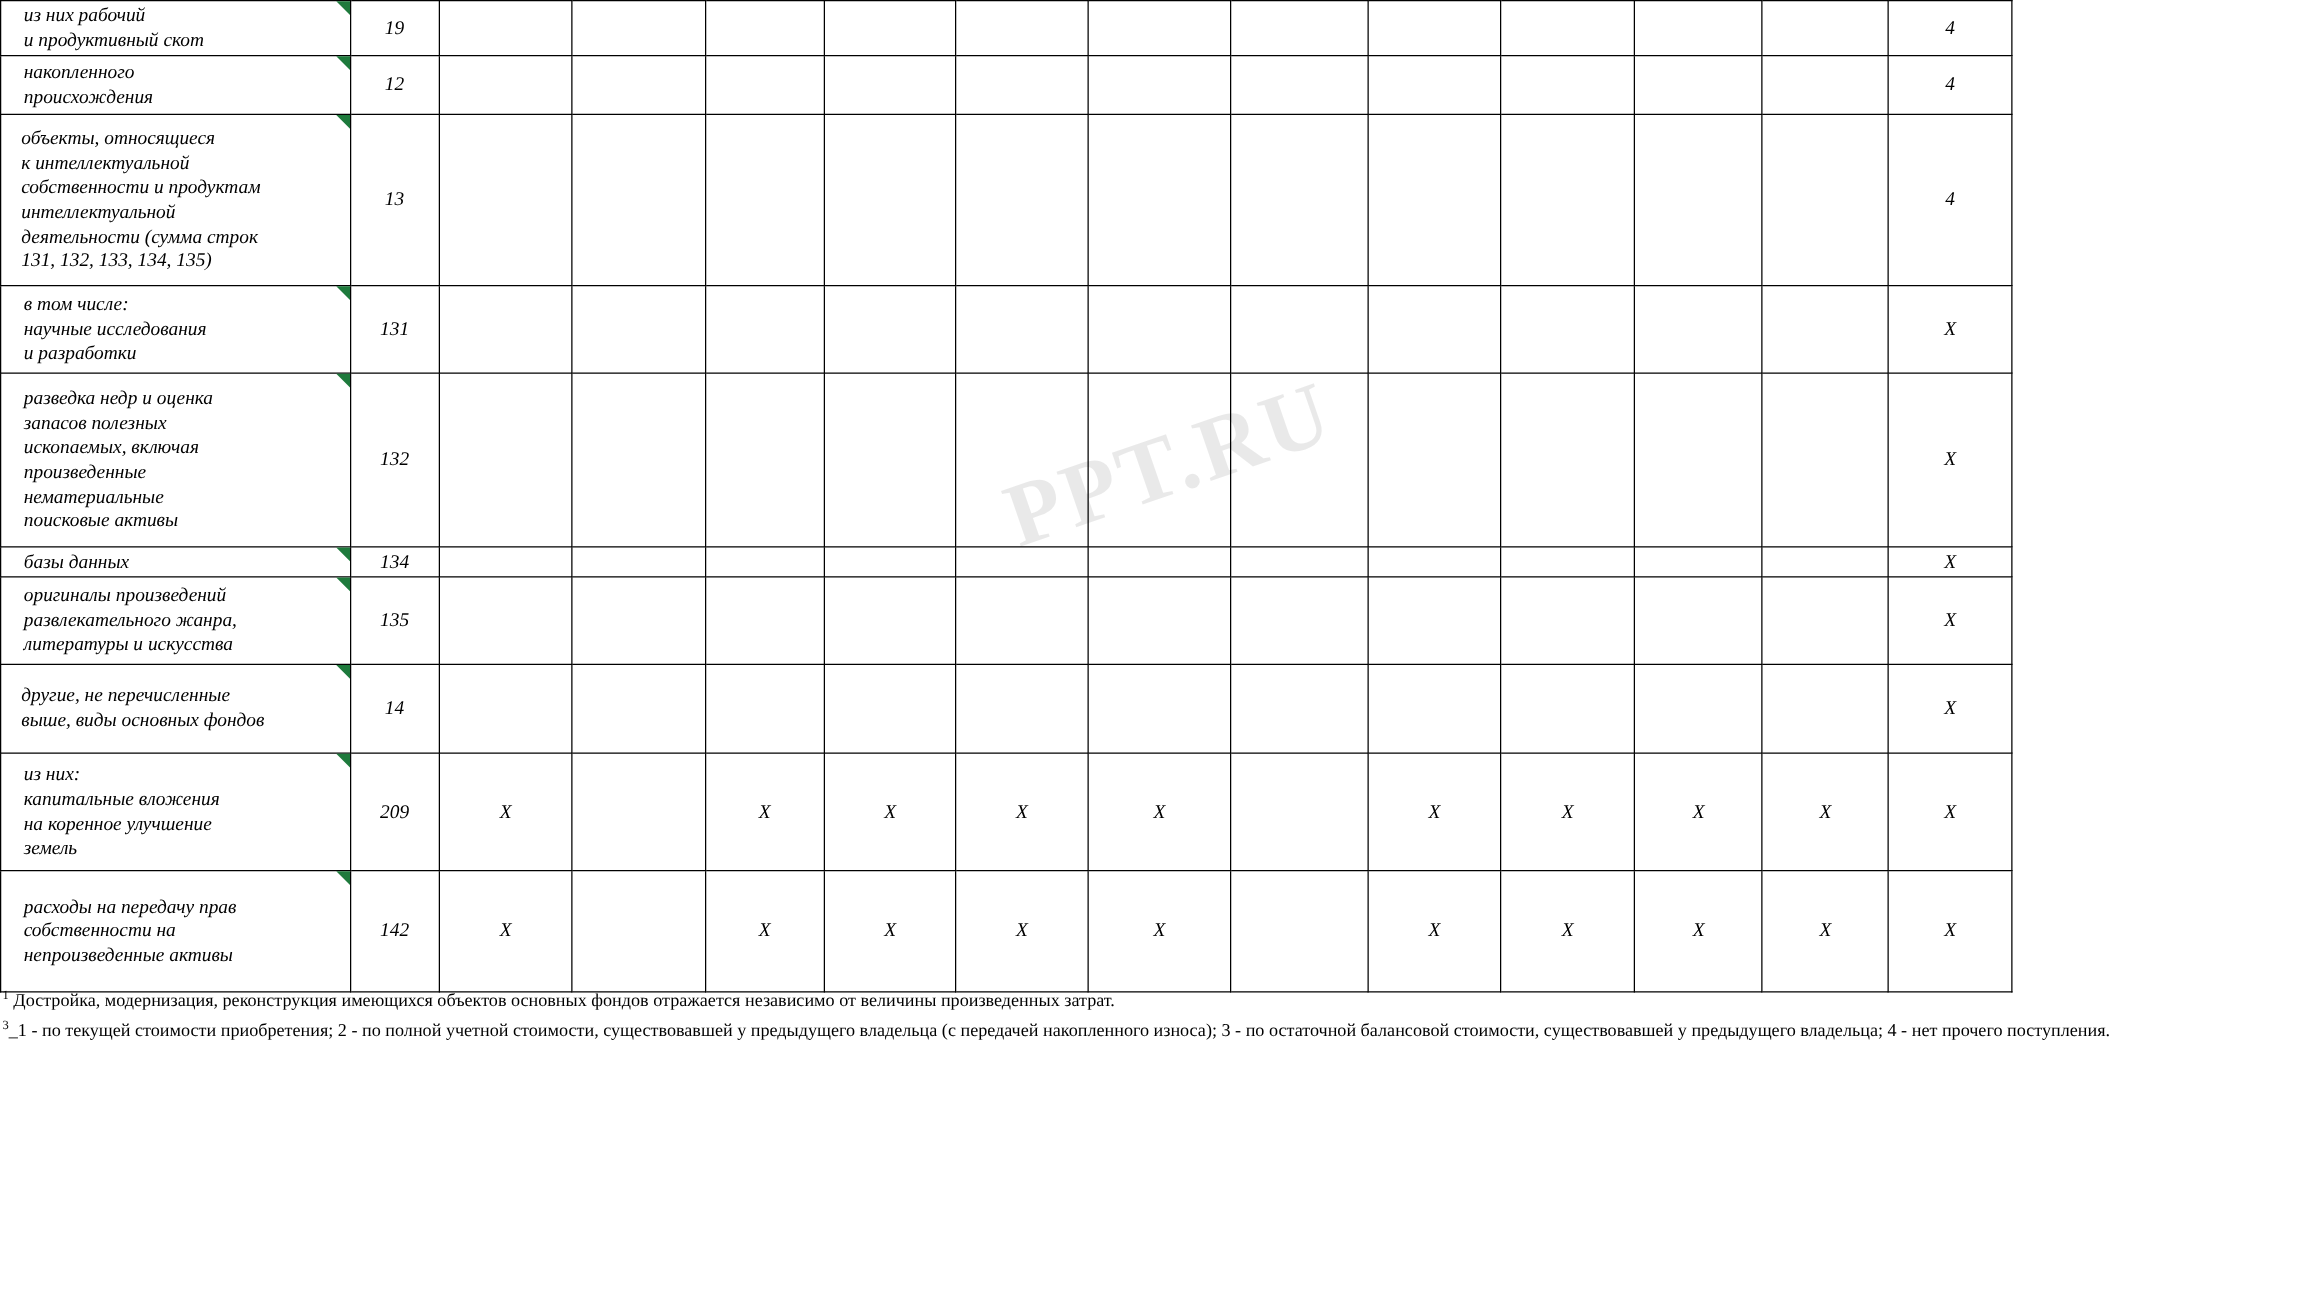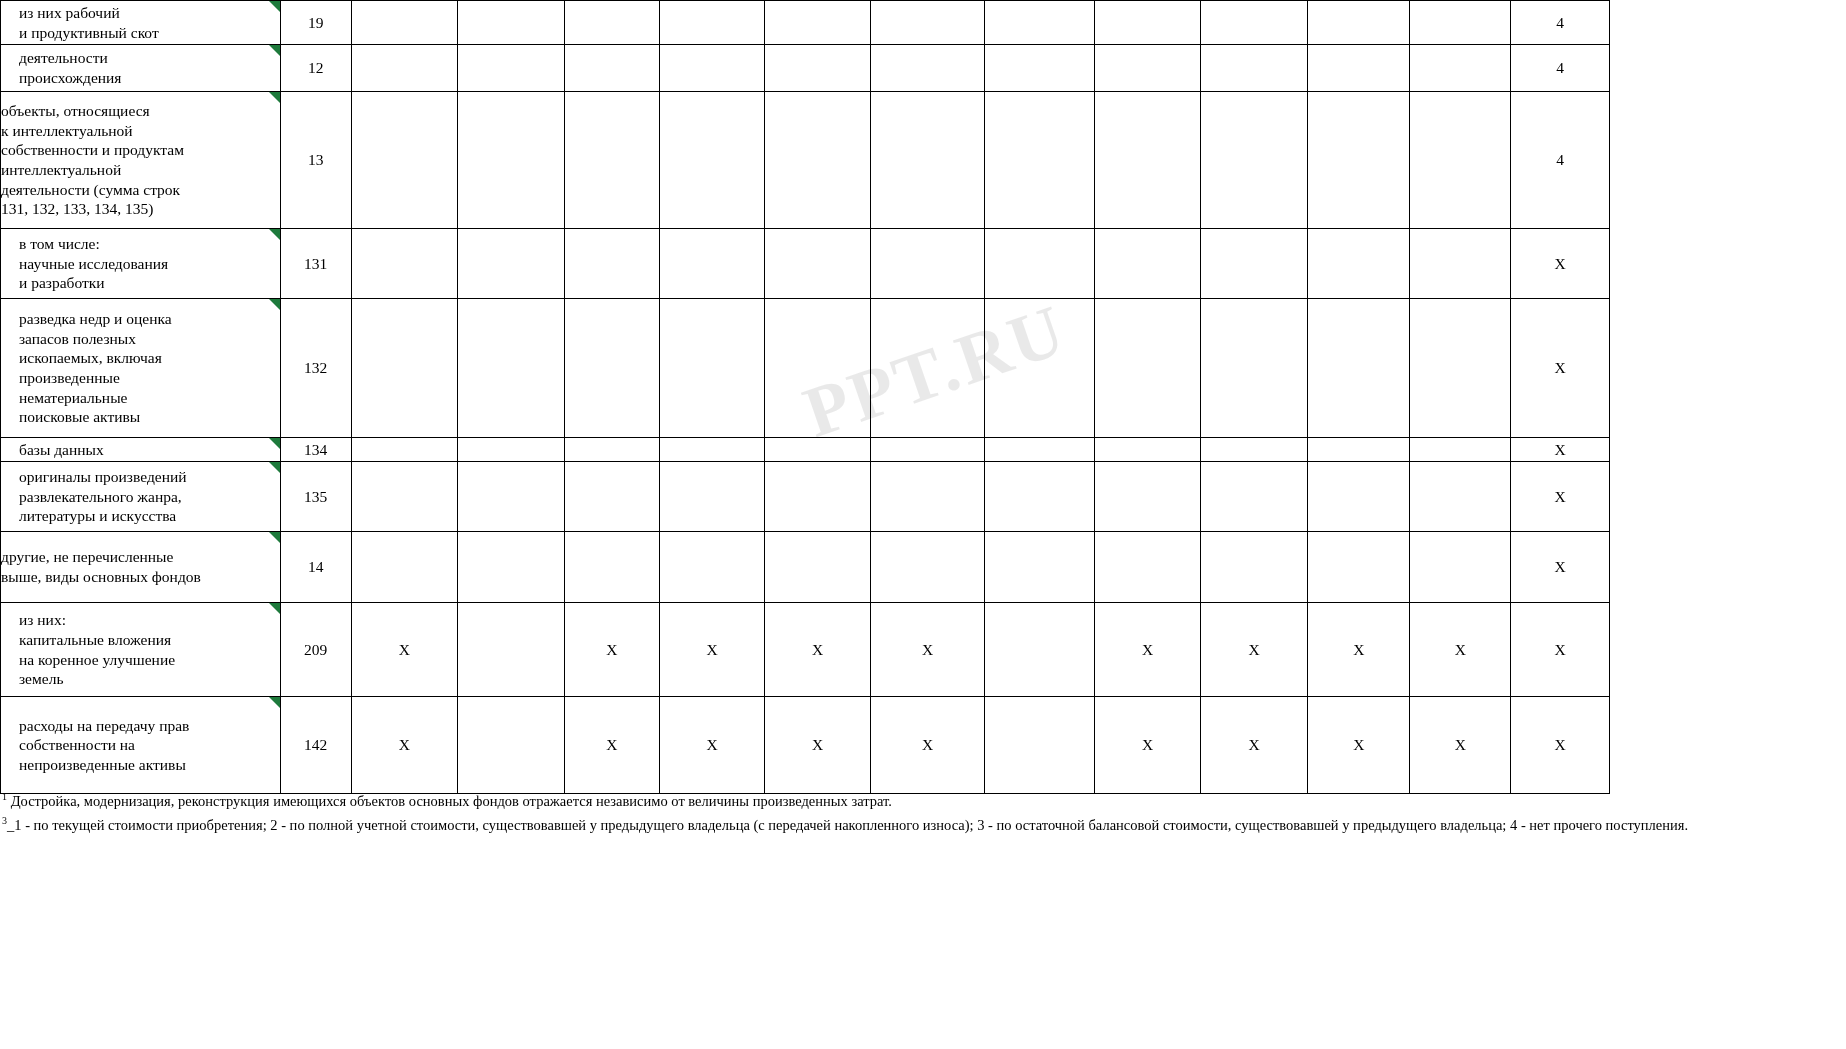--- a/index.html
+++ b/index.html
@@ -19,20 +19,21 @@
     position: relative;
     width: 1846px;
     height: 1049px;
   }
   table.form-table {
     border-collapse: collapse;
     table-layout: fixed;
     width: 1846px;
     font-size: 15.5px;
     line-height: 1.26;
+    font-style: italic;
   }
   table.form-table td {
     border: 1px solid #000000;
     vertical-align: middle;
     padding: 0;
     position: relative;
   }
   td.label-cell {
     text-align: left;
     padding: 3px 6px 3px 8px;
@@ -54,21 +55,21 @@
   }
   td.data-cell {
     text-align: center;
     vertical-align: middle;
   }
   .txt-line {
     display: block;
     white-space: pre;
   }
   .indent-1 { padding-left: 18px; }
-  .indent-0 { padding-left: 0px; }
+  .indent-0 { padding-left: 16px; }
 
   .footnotes {
     position: absolute;
     left: 0;
     top: 790px;
     width: 1846px;
     font-family: "Liberation Serif", serif;
     font-size: 14.5px;
     line-height: 1.38;
   }
@@ -141,21 +142,21 @@
           <td class="data-cell"></td>
           <td class="data-cell"></td>
           <td class="data-cell"></td>
           <td class="data-cell"></td>
           <td class="data-cell">4</td>
         </tr>
         <tr style="height: 47px;">
           <td class="label-cell">
             <span class="marker"></span>
             <div class="indent-1">
-              <span class="txt-line">деятельности</span>
+              <span class="txt-line">накопленного</span>
               <span class="txt-line">происхождения</span>
             </div>
           </td>
           <td class="code-cell">12</td>
           <td class="data-cell"></td>
           <td class="data-cell"></td>
           <td class="data-cell"></td>
           <td class="data-cell"></td>
           <td class="data-cell"></td>
           <td class="data-cell"></td>

